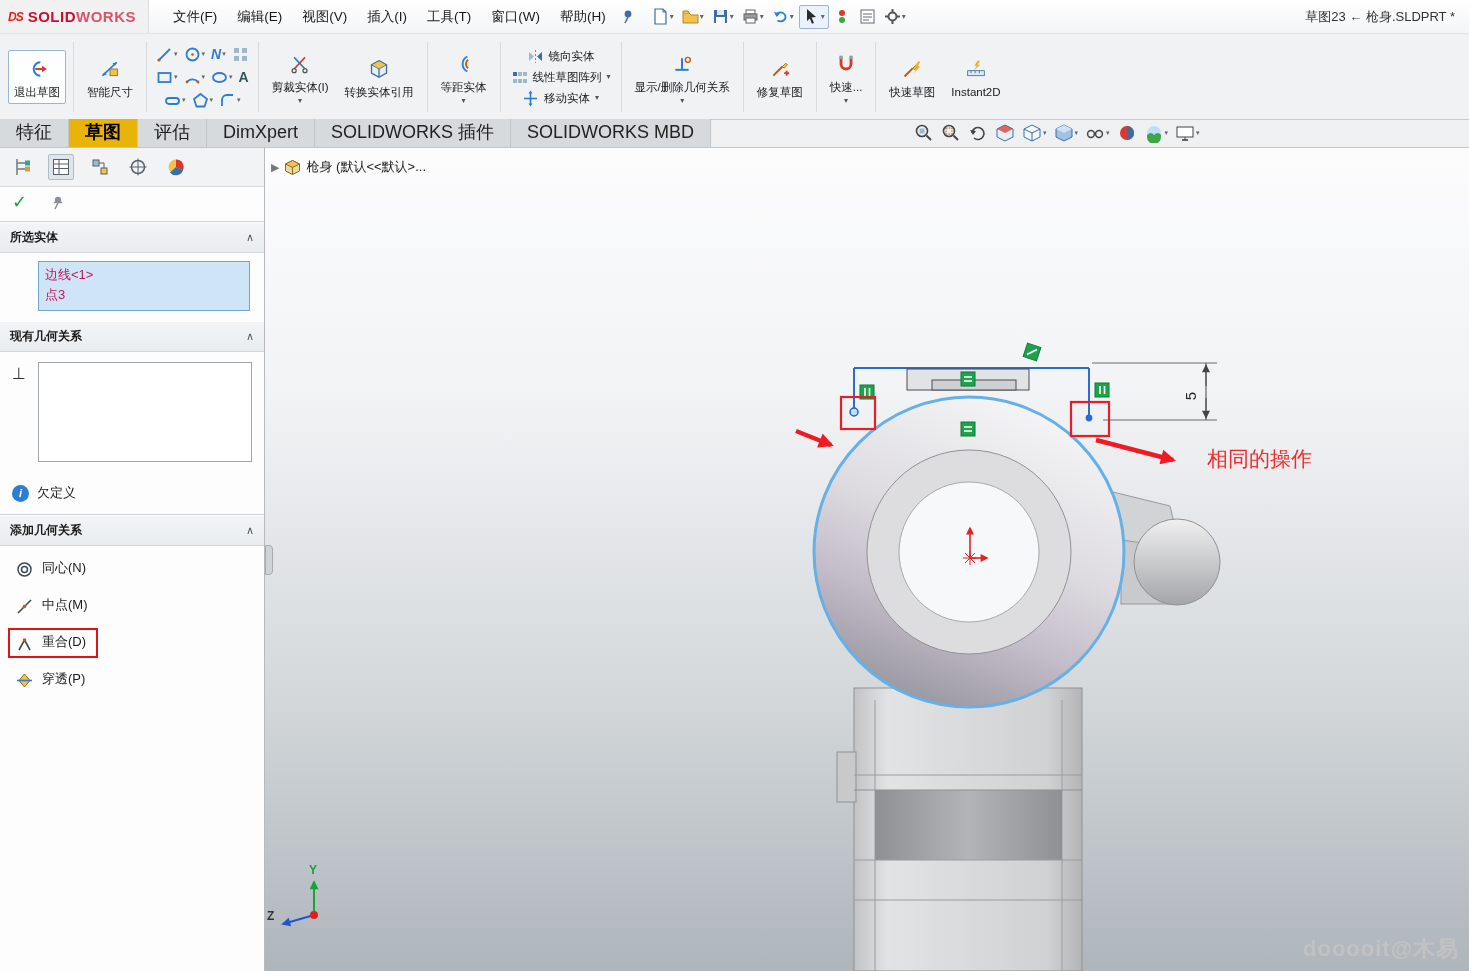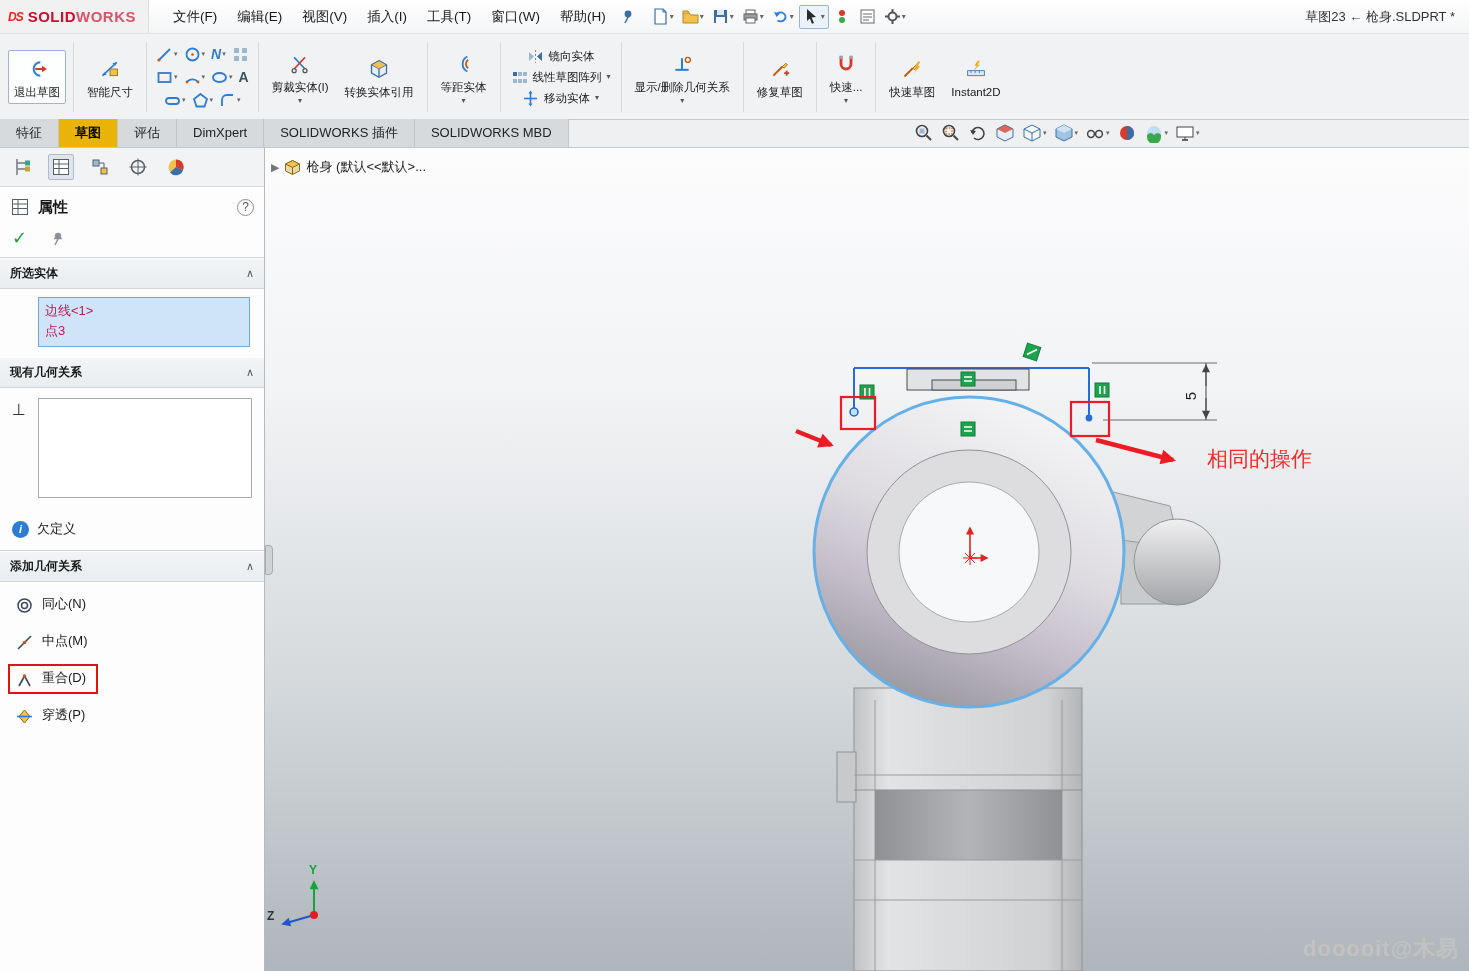--- a/index.html
+++ b/index.html
@@ -36,21 +36,21 @@
 .erow{display:flex;align-items:center;gap:2px}
 .sic{display:flex;align-items:center;height:20px;padding:1px 2px;border-radius:2px}
 .sic .car{font-size:7px;color:#666;margin-left:1px}
 .rstack{display:flex;flex-direction:column;justify-content:center;gap:2px}
 .rrow{display:flex;align-items:center;gap:5px;font-size:11.5px;padding:1px 3px;border-radius:2px}
 .i22{width:22px;height:20px;display:block}
 
 
 .tabbar{position:absolute;left:0;top:120px;width:100%;height:28px;background:#eef0f2;border-bottom:1px solid #c3c6c9;display:flex;align-items:flex-end}
 .tabs{display:flex;height:28px}
-.tab{padding:0 16px;line-height:27px;background:#d7dadd;border-right:1px solid #c3c6c9;font-size:13px;color:#222;cursor:default}
+.tab{padding:0 16px;line-height:27px;background:#d7dadd;border-right:1px solid #c3c6c9;font-size:18px;color:#222;cursor:default}
 .tab.active{background:#eab308;font-weight:bold;color:#000}
 .headsup{position:absolute;left:912px;top:2px;display:flex;align-items:center;gap:3px}
 .hbtn{display:flex;align-items:center;padding:1px 2px;border-radius:2px}
 .hbtn .car{font-size:7px;color:#666;margin-left:1px}
 
 
 .workspace{position:absolute;left:0;top:148px;width:100%;height:823px;display:flex}
 
 
 .panel{position:relative;width:265px;height:823px;background:#fdfdfd;border-right:1px solid #b6babd;flex:none;font-size:13px}
@@ -556,30 +556,20 @@
           </span>
         <span class="pm-tab">
             <svg class="i20" viewBox="0 0 20 20">
               <circle cx="10" cy="10" r="7.5" fill="#f2c14e"></circle>
               <path d="M10 10 L10 2.5 A7.5 7.5 0 0 1 17 13 z" fill="#d83a2e"></path>
               <path d="M10 10 L17 13 A7.5 7.5 0 0 1 4 15.5 z" fill="#3a6ea5"></path>
             </svg>
           </span>
       </div>
 
-      <div class="pm-title">
-        <svg class="i20" viewBox="0 0 20 20">
-            <rect x="2.5" y="2.5" width="15" height="15" fill="#fff" stroke="#55606a"></rect>
-            <line x1="2.5" y1="7" x2="17.5" y2="7" stroke="#55606a"></line>
-            <line x1="2.5" y1="11.5" x2="17.5" y2="11.5" stroke="#55606a"></line>
-            <line x1="8" y1="2.5" x2="8" y2="17.5" stroke="#55606a"></line>
-          </svg>
-        <span class="t">属性</span>
-        <span class="help">?</span>
-      </div>
       <div class="pm-actions">
         <span class="okcheck">✓</span>
         <span>
             <svg class="i16" viewBox="0 0 17 17">
               <circle cx="9" cy="6" r="3.2" fill="#8a9096"></circle>
               <line x1="9" y1="9" x2="6" y2="15" stroke="#8a9096" stroke-width="1.6"></line>
               <line x1="5" y1="8.5" x2="13" y2="8.5" stroke="#8a9096" stroke-width="1.4"></line>
             </svg>
           </span>
       </div>

